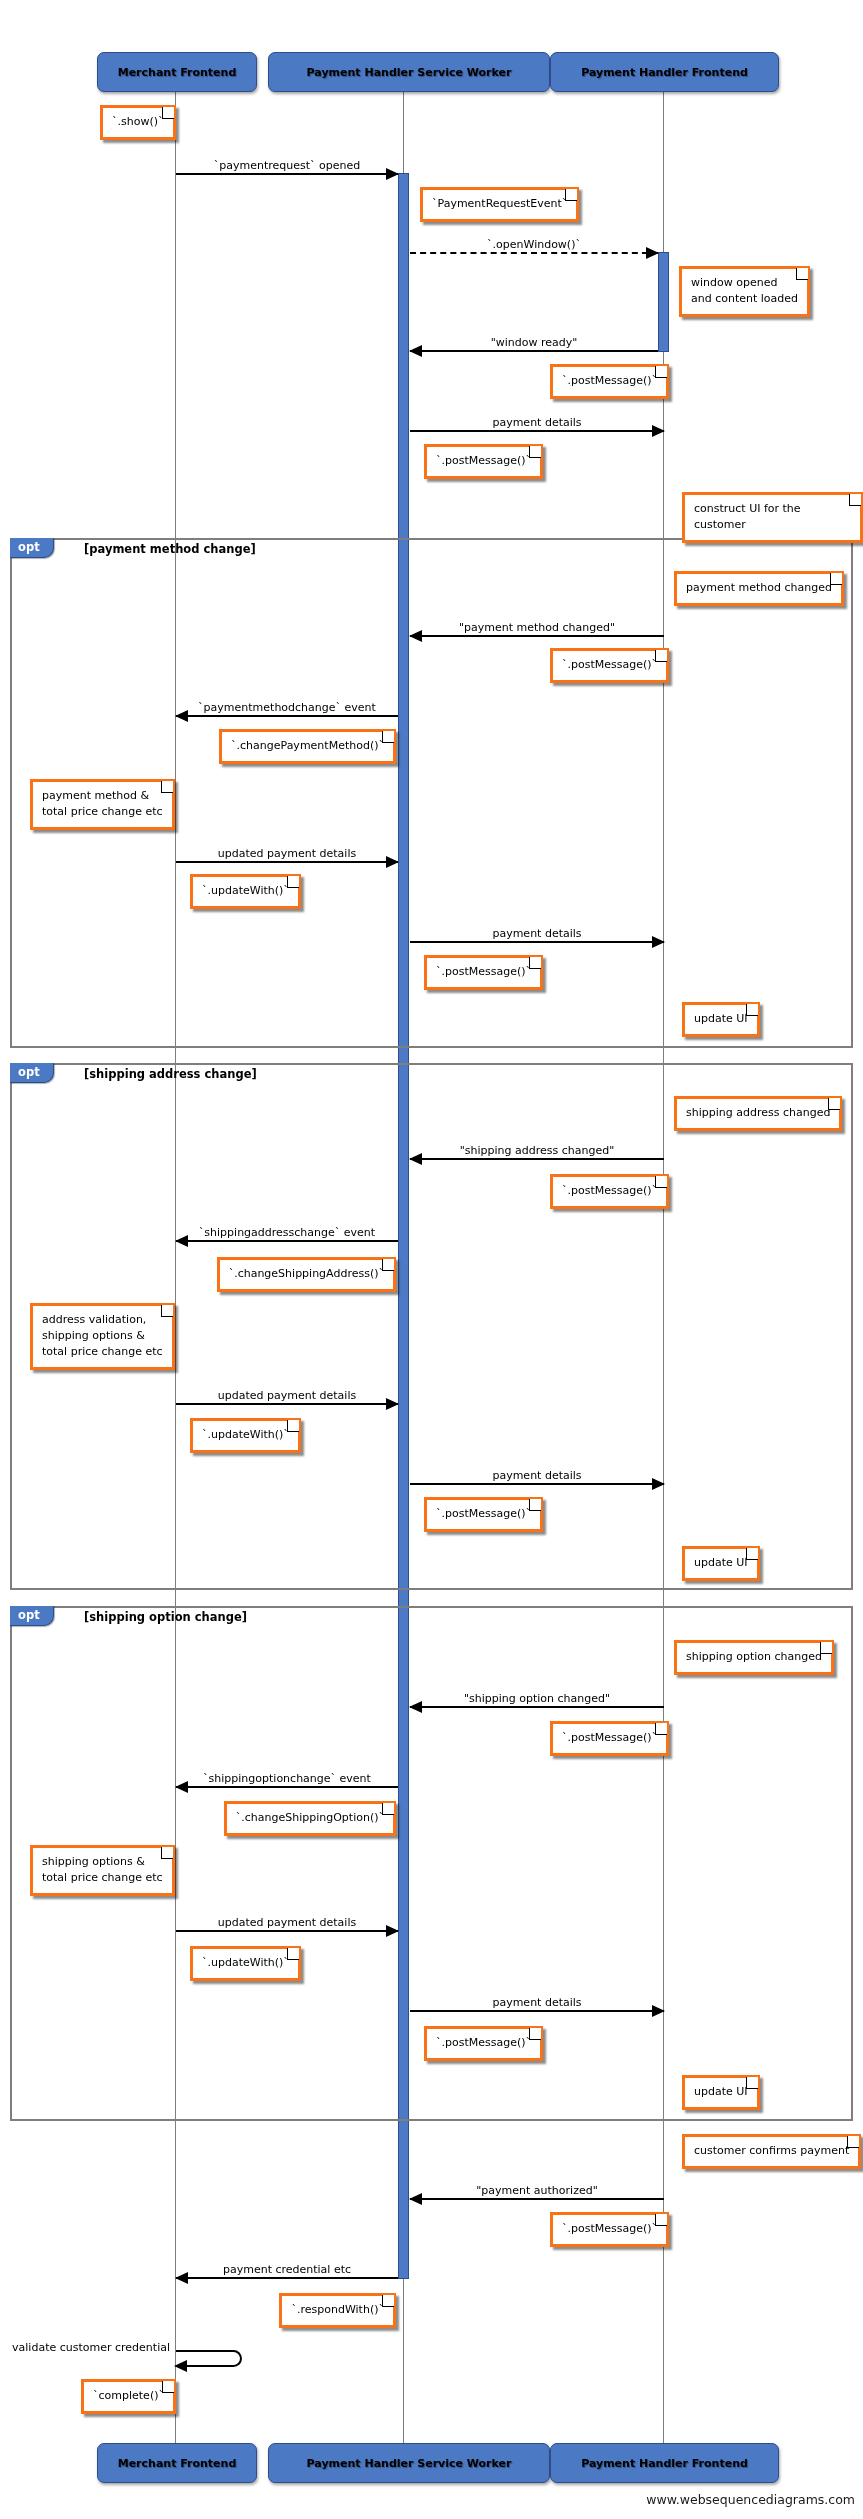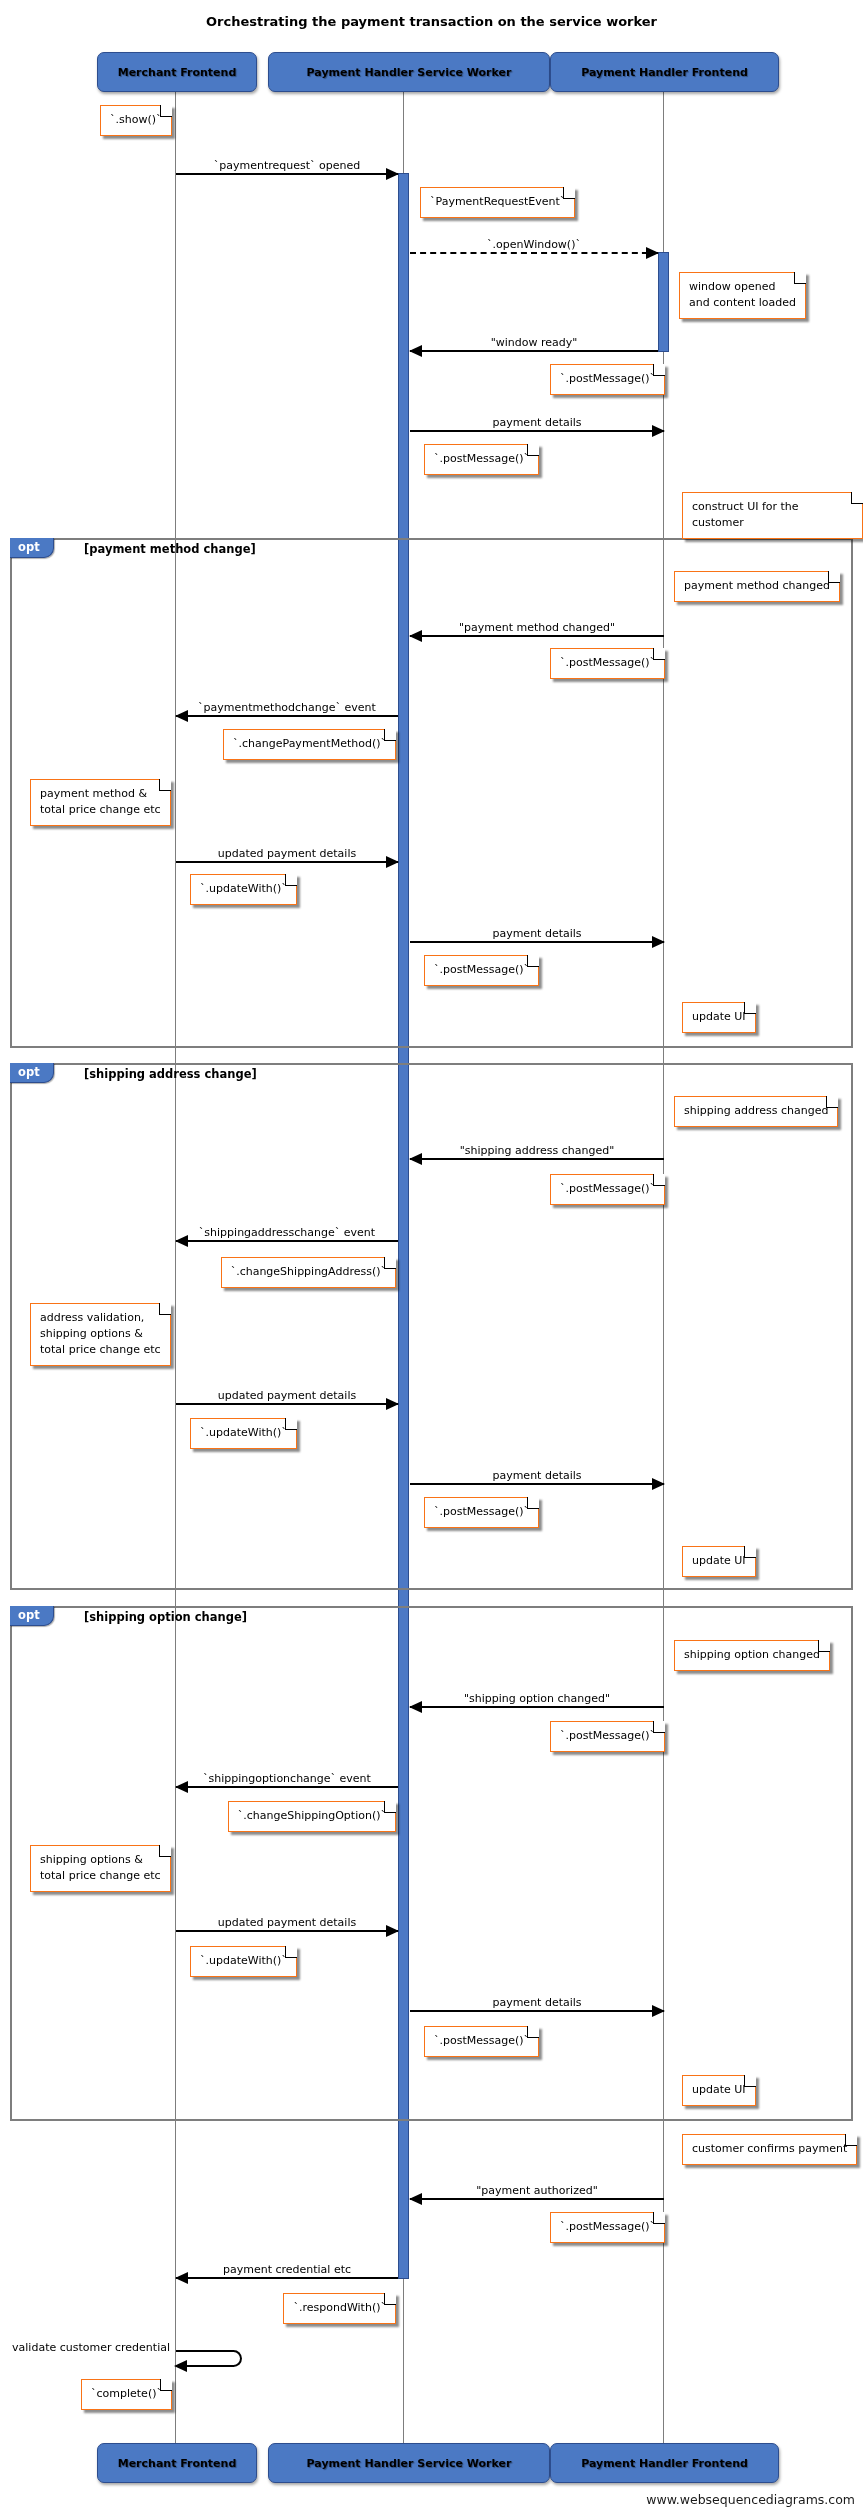--- a/index.html
+++ b/index.html
@@ -22,31 +22,30 @@
   .msg .lbl{position:absolute;left:0;right:0;bottom:1px;text-align:center;font-size:11px;white-space:nowrap;}
   .msg .head{position:absolute;width:0;height:0;border-top:6px solid transparent;
              border-bottom:6px solid transparent;bottom:-7px;}
   .msg.r .head{right:-1px;border-left:13px solid #000;}
   .msg.l .head{left:-1px;border-right:13px solid #000;}
   .msg.dash{border-bottom-style:dashed;}
   .selfmsg{position:absolute;border:2px solid #000;border-left:none;border-radius:0 9px 9px 0;z-index:5;}
   .selfmsg .head{position:absolute;left:-2px;bottom:-7px;width:0;height:0;
              border-top:6px solid transparent;border-bottom:6px solid transparent;border-right:13px solid #000;}
   .selflbl{position:absolute;font-size:11px;text-align:right;white-space:nowrap;z-index:5;}
-  .note{position:absolute;background:#fff;border:1px solid #f97316;padding:6px 9px 7px 9px;font-size:11px;
+  .note{position:absolute;background:#fff;border:3px solid #f97316;padding:6px 9px 7px 9px;font-size:11px;
         line-height:1.45;white-space:pre-line;box-shadow:3px 3px 2px rgba(0,0,0,.45);z-index:6;}
   .note::before{content:"";position:absolute;top:-1px;right:-1px;width:11px;height:11px;background:#fff;
         border-left:1px solid #000;border-bottom:1px solid #000;}
 </style>
 </head>
 <body>
 
 <div id="diagram">
 
-  <div class="title">Orchestrating the payment transaction on the service worker</div>
 
   <div class="lifeline" style="left:175px;top:92px;height:2351px;"></div>
   <div class="lifeline" style="left:403px;top:92px;height:2351px;"></div>
   <div class="lifeline" style="left:663px;top:92px;height:2351px;"></div>
 
   <div class="activation" style="left:398px;top:173px;height:2104px;"></div>
   <div class="activation" style="left:658px;top:252px;height:98px;"></div>
 
   <div class="frame" style="left:10px;top:538px;width:843px;height:510px;">
     <div class="tab">opt</div>
@@ -138,21 +137,21 @@
       <div class="head"></div>
   </div>
 
   <div class="selflbl" style="left:4px;top:2341px;width:166px;">validate customer credential</div>
   <div class="selfmsg" style="left:176px;top:2350px;width:64px;height:13px;">
     <div class="head"></div>
   </div>
 
   <div class="note" style="left:100px;top:105px;">`.show()`</div>
   <div class="note" style="left:420px;top:187px;">`PaymentRequestEvent`</div>
-  <div class="note" style="left:679px;top:272px;">window opened
+  <div class="note" style="left:679px;top:266px;">window opened
 and content loaded</div>
   <div class="note" style="left:550px;top:364px;">`.postMessage()`</div>
   <div class="note" style="left:424px;top:444px;">`.postMessage()`</div>
   <div class="note" style="left:682px;top:492px;">construct UI for the customer</div>
 
   <div class="note" style="left:674px;top:571px;">payment method changed</div>
   <div class="note" style="left:550px;top:648px;">`.postMessage()`</div>
   <div class="note" style="right:467px;top:729px;">`.changePaymentMethod()`</div>
   <div class="note" style="left:30px;top:779px;">payment method &amp;
 total price change etc</div>

